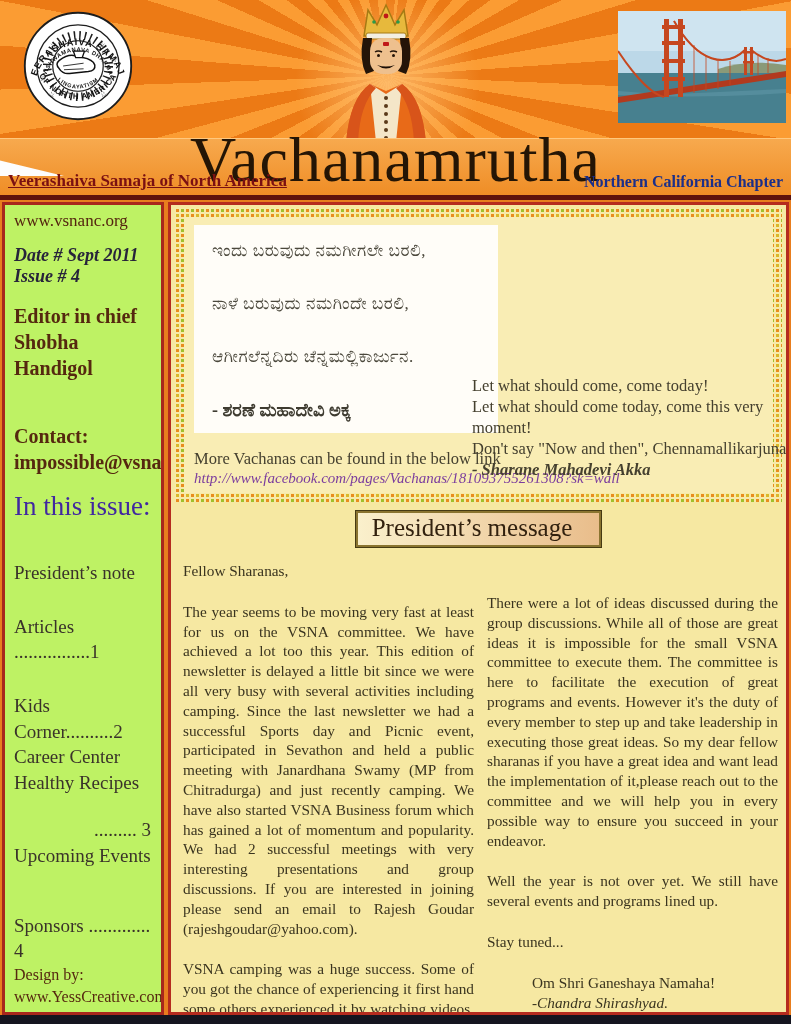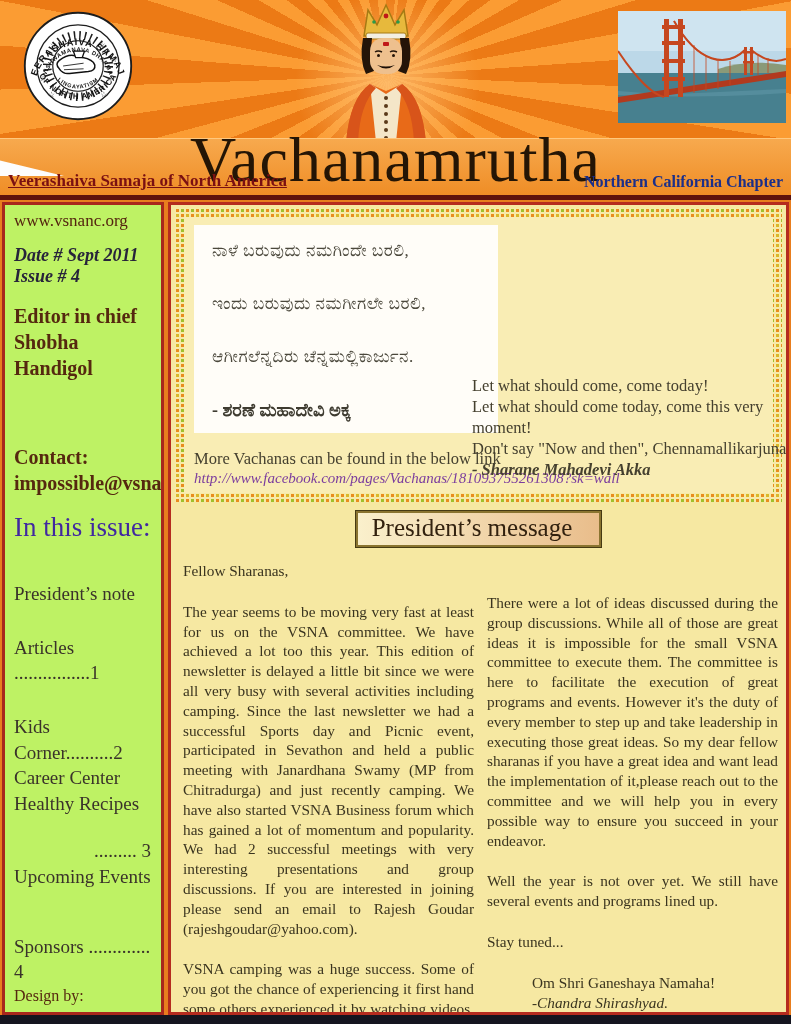--- a/index.html
+++ b/index.html
@@ -43,21 +43,21 @@
   .content-row { flex:1 1 auto; display:flex; gap:4px; padding:2px 2px 0 2px; background:#e87d1e; overflow:hidden; }
   .sidebar {
     flex:0 0 162px; background:#bef264; border:3px solid #a8271c;
     padding:6px 8px 8px 9px; display:flex; flex-direction:column;
     color:#4a1f15; font-size:17px; overflow:hidden;
   }
   .sb-website { margin-bottom:14px; color:#54230f; }
   .sb-date, .sb-issue { font-style:italic; font-weight:bold; color:#27243a; font-size:18px; }
   .sb-issue { margin-bottom:16px; }
   .sb-small { font-size:20px; color:#55280f; line-height:1.3;font-weight:bold; }
-  .sb-gap-lg { margin-bottom:63px; }
+  .sb-gap-lg { margin-bottom:42px; }
   .sb-gap-md { margin-bottom:16px; }
   .sb-heading { font-size:27px; color:#4128a0; margin-bottom:38px; }
   .toc-line { font-size:19px; color:#3a332a; line-height:1.35; }
   .mb28 { margin-bottom:28px; } .mb22 { margin-bottom:22px; }
   .mb44 { margin-bottom:44px; }
   .toc-right { text-align:right; padding-right:2px; }
   .sb-spacer { flex:1 1 auto; }
   .sb-design { font-size:16px; color:#55280f; line-height:1.35; }
   .main-panel {
     flex:1 1 auto; background:#f6e8a2; border:3px solid #b52b1e;
@@ -243,22 +243,22 @@
       <div class="sb-spacer"></div>
       <div class="sb-design">Design by:</div>
       <div class="sb-design">www.YessCreative.com</div>
     </div>
 
     <div class="main-panel">
 
       <div class="dotted-frame">
         <div class="vachana-inner">
           <div class="kannada-box">
+            <div class="kn-line">ಇಂದು ಬರುವುದು ನಮಗೀಗಲೇ ಬರಲಿ,</div>
             <div class="kn-line">ನಾಳೆ ಬರುವುದು ನಮಗಿಂದೇ ಬರಲಿ,</div>
-            <div class="kn-line">ಇಂದು ಬರುವುದು ನಮಗೀಗಲೇ ಬರಲಿ,</div>
             <div class="kn-line">ಆಗೀಗಲೆನ್ನದಿರು ಚೆನ್ನಮಲ್ಲಿಕಾರ್ಜುನ.</div>
             <div class="kn-attr">- ಶರಣೆ ಮಹಾದೇವಿ ಅಕ್ಕ</div>
           </div>
           <div class="translation">
             <div>Let what should come, come today!</div>
             <div>Let what should come today, come this very moment!</div>
             <div>Don't say "Now and then", Chennamallikarjuna.</div>
             <div class="tr-attr">- Sharane Mahadevi Akka</div>
           </div>
           <div class="more-line">More Vachanas can be found in the below link</div>

